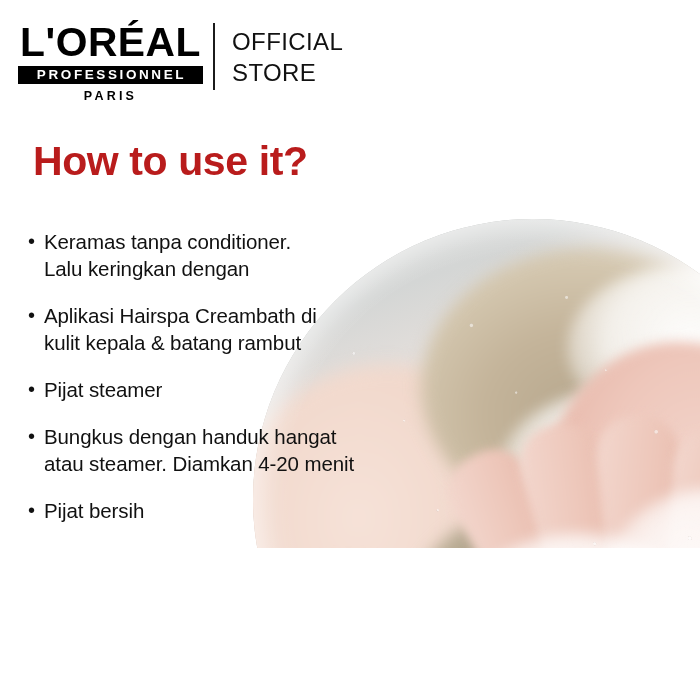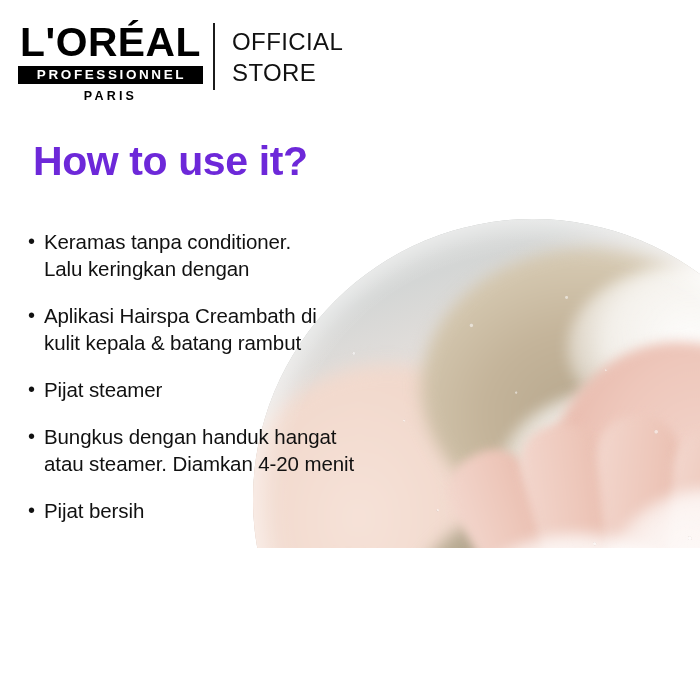--- a/index.html
+++ b/index.html
@@ -237,21 +237,21 @@
   }
   #official-store div { white-space: nowrap; }
 
   
   #page-title {
     position: absolute;
     left: 33px; top: 141px;
     font-size: 41px;
     font-weight: bold;
     letter-spacing: -0.4px;
-    color: #6d28d9;
+    color: #b91c1c;
     line-height: 1;
     white-space: nowrap;
   }
 
   
   #steps {
     position: absolute;
     left: 28px; top: 228px;
     width: 430px;
     z-index: 3;

